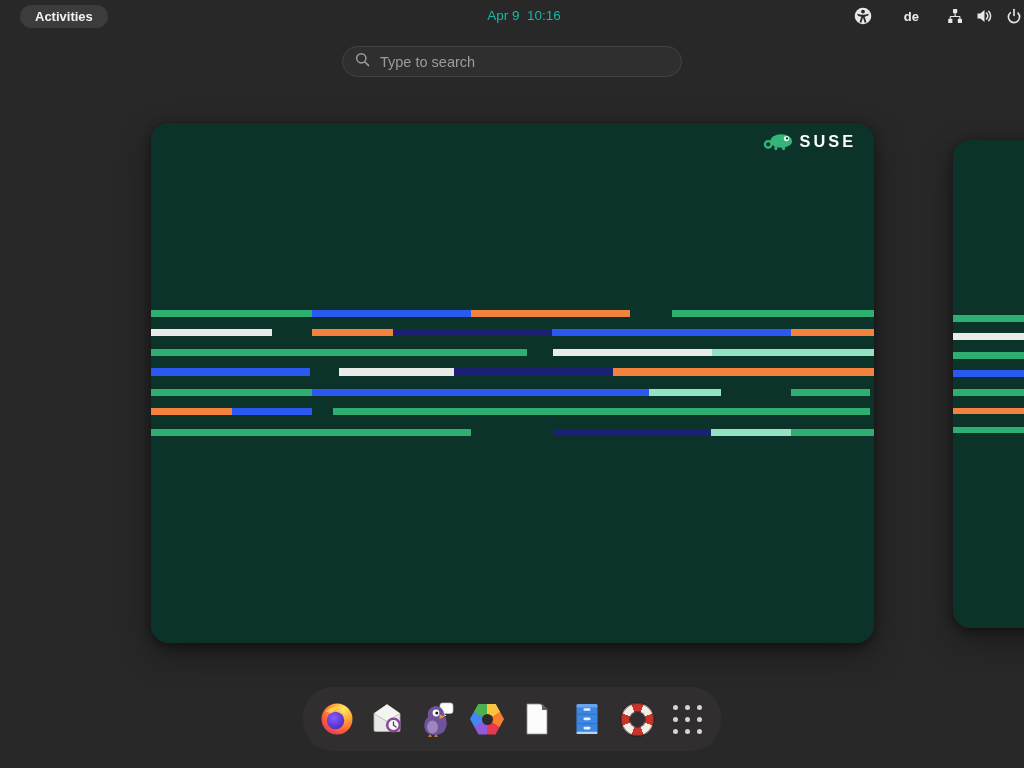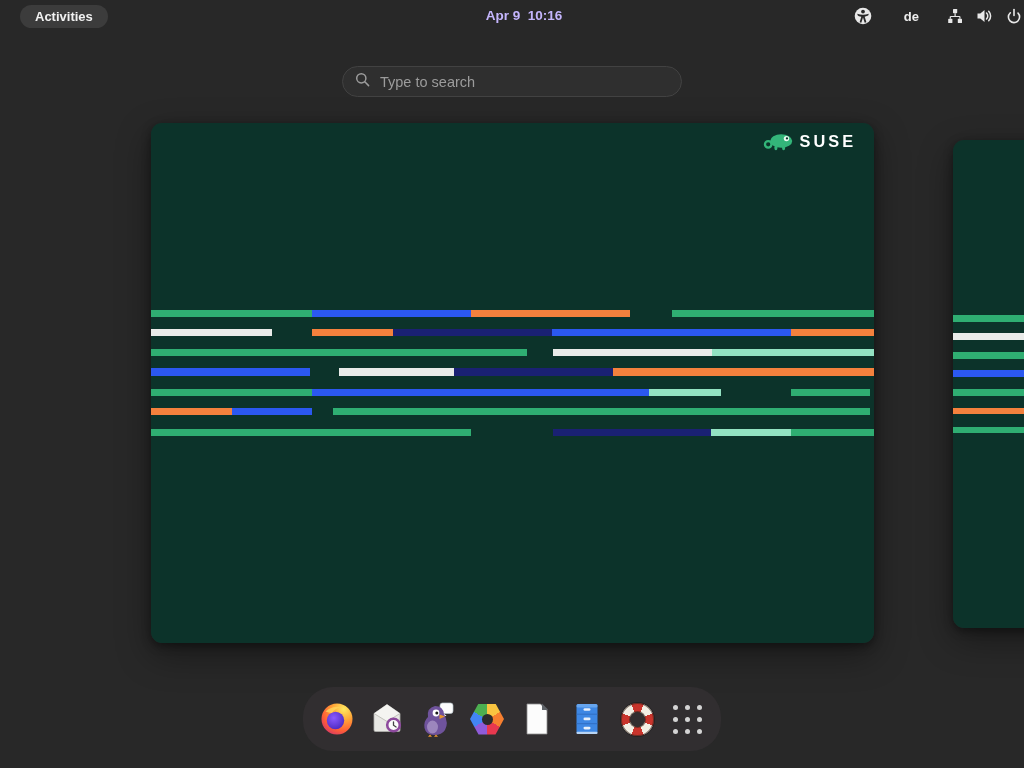--- a/index.html
+++ b/index.html
@@ -6,37 +6,37 @@
   html,body { width:1024px; height:768px; overflow:hidden; }
   body { font-family:"Liberation Sans","DejaVu Sans",sans-serif; background:var(--bg,#282828); }
   .screen { position:relative; width:1024px; height:768px; overflow:hidden; background:var(--bg,#282828); }
 
   
   .topbar { position:absolute; top:0; left:12px; width:100%; height:32px; }
   .activities { position:absolute; left:8px; top:5px; height:23px; padding:0 15px;
     border:none; border-radius:12px; background:var(--surface,#3c3c3c);
     color:#f2f2f2; font-weight:bold; font-size:13px; font-family:inherit; cursor:pointer; }
   .clock { position:absolute; left:50%; top:0; transform:translateX(-50%); height:32px;
-    line-height:32px; color:#c4b5fd; font-weight:bold; font-size:13.5px; white-space:pre; cursor:pointer; }
+    line-height:32px; color:#14b8a6; font-weight:normal; font-size:13.5px; white-space:pre; cursor:pointer; }
   .tray { position:absolute; right:0; top:0; height:32px; display:flex; align-items:center; padding-right:14px;justify-content:flex-end; }
   .tray .sp-lg { margin-left:32px; } .tray .sp-md { margin-left:28px; } .tray .sp-sm { margin-left:13px; }
   .tray-icon { display:inline-flex; align-items:center; cursor:pointer; }
   .kbd { color:#eeeeee; font-weight:bold; font-size:13px; cursor:pointer; }
 
   
   .searchbar { position:absolute; left:342px; top:46px; width:340px; height:31px;
     background:var(--search-bg,#2f2f2f); border:1px solid #424242; border-radius:16px;
-    display:flex; align-items:center; padding:0 12px; cursor:text;margin-top:20px; }
+    display:flex; align-items:center; padding:0 12px; cursor:text; }
   .searchbar svg { flex:0 0 auto; margin-right:10px; }
   .searchbar input { flex:1; background:transparent; border:none; outline:none;
     color:#dddddd; font-size:14.5px; font-family:inherit; }
   .searchbar input::placeholder { color:#9c9c9c; opacity:1; }
 
   
-  .window { position:absolute; border-radius:11px; overflow:hidden; cursor:pointer;
+  .window { position:absolute; border-radius:18px; overflow:hidden; cursor:pointer;
     box-shadow:0 3px 10px rgba(0,0,0,.4), 0 12px 34px rgba(0,0,0,.38); }
   .win-1 { left:151px; top:123px; width:723px; height:520px; }
   .win-2 { left:953px; top:140px; width:678px; height:488px; }
   .wallpaper { position:absolute; inset:0; }
   .stripe-row { position:absolute; left:0; width:100%; }
   .stripe { position:absolute; top:0; height:100%; }
   .suse-logo { position:absolute; top:5px; right:13px; }
 
   
   .dock { position:absolute; left:303px; top:687px; width:418px; height:64px;

